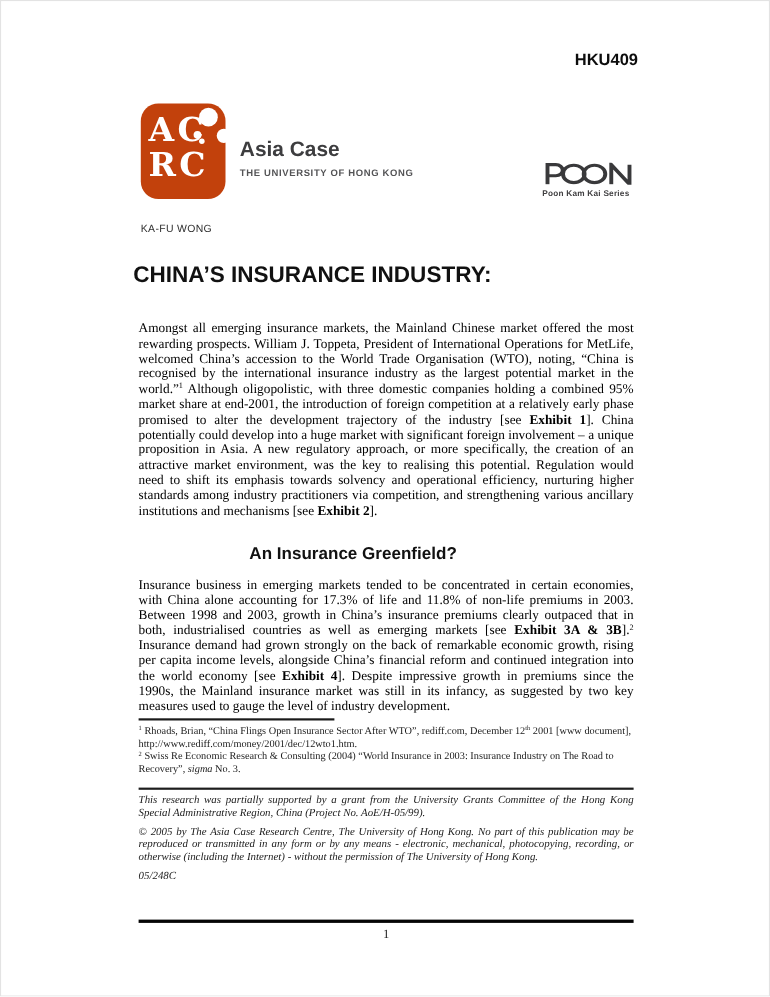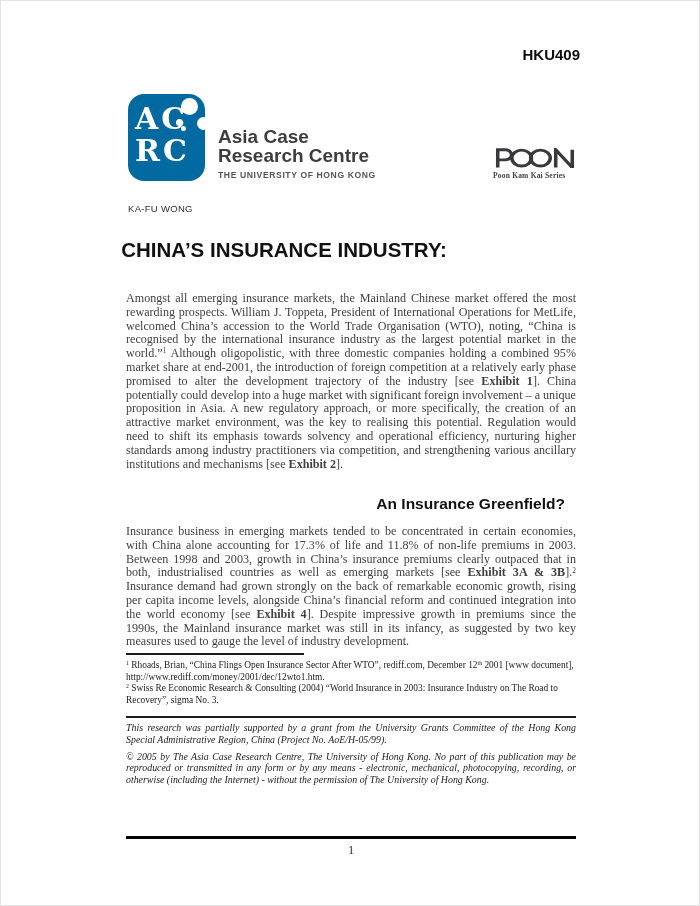--- a/index.html
+++ b/index.html
@@ -9,64 +9,64 @@
     font-family:"Liberation Serif",serif;color:#161616;
   }
   
   .doc-code{
     position:absolute;top:45px;right:119px;
     font-family:"Liberation Sans",sans-serif;font-weight:bold;font-size:15px;color:#0d0d0d;
   }
   
   .brand{position:absolute;left:127px;top:93px;display:flex;}
   .logo-box{
-    position:relative;width:77px;height:87px;background:#0369a1;border-radius:16px;flex:0 0 auto;
+    position:relative;width:77px;height:87px;background:#c2410c;border-radius:16px;flex:0 0 auto;
   }
   .logo-letters{
     position:absolute;left:7px;top:9px;color:#ffffff;
     font-family:"DejaVu Serif",serif;font-weight:bold;font-size:30px;line-height:32px;letter-spacing:3px;
   }
   .bubble{position:absolute;background:#ffffff;border-radius:50%;display:block;}
   .bubble.b1{width:17px;height:17px;left:53px;top:4px;}
   .bubble.b2{width:13px;height:13px;left:69px;top:23px;}
   .bubble.b3{width:7px;height:7px;left:48px;top:25px;}
   .bubble.b4{width:5px;height:5px;left:53px;top:32px;}
   .brand-text{margin-left:13px;padding-top:34px;font-family:"Liberation Sans",sans-serif;}
   .org-name{font-weight:bold;font-size:19px;line-height:18.5px;color:#3d3d3f;}
   .org-sub{font-weight:bold;font-size:8.6px;letter-spacing:0.6px;color:#545456;margin-top:5px;white-space:nowrap;}
   
   .poon{position:absolute;left:492px;top:147px;width:92px;}
   .poon-mark{display:block;width:84px;height:20px;}
   .poon-mark path,.poon-mark circle{fill:none;stroke:#39393b;stroke-width:3;}
   .poon-label{
-    font-family:Liberation Serif, serif;font-size:7.5px;font-weight:600;
+    font-family:Liberation Sans, sans-serif;font-size:7.5px;font-weight:600;
     color:#403f41;margin-top:3px;letter-spacing:0.2px;white-space:nowrap;
   }
   
   .author{
     position:absolute;left:127px;top:202px;
     font-family:"Liberation Sans",sans-serif;font-size:9.5px;letter-spacing:0.3px;color:#2e2e2e;
   }
   .title{
     position:absolute;left:0;top:237px;width:566px;margin:0;text-align:center;
     font-family:"Liberation Sans",sans-serif;font-weight:bold;font-size:20.5px;line-height:24px;color:#111111;
   }
   
   .bodytext{
     position:absolute;left:125px;width:450px;margin:0;
-    font-size:12.1px;line-height:13.8px;text-align:justify;color:#404040;
+    font-size:12.1px;line-height:13.8px;text-align:justify;color:#000000;
   }
   .para1{top:291px;}
   .para2{top:524px;}
   .section-heading{
-    position:absolute;left:0;top:494px;width:564px;margin:0;text-align:right;
-    font-family:"Liberation Sans",sans-serif;font-weight:bold;font-size:15.5px;color:#111111;
+    position:absolute;left:0;top:494px;width:564px;margin:0;text-align:center;
+    font-family:"Liberation Sans",sans-serif;font-weight:bold;font-size:15.5px;color:#111111;padding-left:38px;
   }
   .b{font-weight:bold;}
-  .i{}
+  .i{font-style:italic;}
   .sup{font-size:0.62em;line-height:0;position:relative;top:-0.5em;}
   
   .fn-rule{position:absolute;left:125px;top:652px;width:178px;height:2px;background:#1a1a1a;}
   .footnotes{position:absolute;left:125px;top:659px;width:450px;font-size:9.4px;line-height:11.6px;color:#1a1a1a;}
   .footnotes p{margin:0;}
   
   .divider{position:absolute;left:125px;top:715px;width:450px;height:2px;background:#1d1d1d;}
   .legal{
     position:absolute;left:125px;top:721px;width:450px;
     font-style:italic;font-size:9.9px;line-height:11.8px;text-align:justify;color:#1b1b1b;
@@ -89,21 +89,20 @@
         <div>AC</div>
         <div>RC</div>
       </div>
       <i class="bubble b1"></i>
       <i class="bubble b2"></i>
       <i class="bubble b3"></i>
       <i class="bubble b4"></i>
     </div>
     <div class="brand-text">
       <div class="org-name">Asia Case</div>
-      <div class="org-name">Research Centre</div>
       <div class="org-sub">THE UNIVERSITY OF HONG KONG</div>
     </div>
   </div>
 
   <div class="poon">
     <svg class="poon-mark" viewBox="0 0 71 21" preserveAspectRatio="none" aria-hidden="true">
       <path d="M4,20.5 V1.8 H10.4 A5.3,5.3 0 0 1 10.4,12.4 H4"></path>
       <circle cx="24.2" cy="10.6" r="8.3"></circle>
       <circle cx="40.1" cy="10.6" r="8.3"></circle>
       <path d="M53,20.5 V1.8 L67,20.5 V1.8"></path>
@@ -126,18 +125,19 @@
   <div class="fn-rule"></div>
   <div class="footnotes">
     <p><span class="sup">1</span><span> Rhoads, Brian, “China Flings Open Insurance Sector After WTO”, rediff.com, December 12</span><span class="sup">th</span><span> 2001 [www document], http://www.rediff.com/money/2001/dec/12wto1.htm.</span></p>
     <p><span class="sup">2</span><span> Swiss Re Economic Research &amp; Consulting (2004) “World Insurance in 2003: Insurance Industry on The Road to Recovery”, </span><span class="i">sigma</span><span> No. 3.</span></p>
   </div>
 
   <div class="divider"></div>
   <div class="legal">
     <p>This research was partially supported by a grant from the University Grants Committee of the Hong Kong Special Administrative Region, China (Project No. AoE/H-05/99).</p>
     <p>© 2005 by The Asia Case Research Centre, The University of Hong Kong.  No part of this publication may be reproduced or transmitted in any form or by any means - electronic, mechanical, photocopying, recording, or otherwise (including the Internet) - without the permission of The University of Hong Kong.</p>
+    <p>05/248C</p>
   </div>
 
   <div class="thick-rule"></div>
   <div class="page-number">1</div>
 
 </div>
 
 </body></html>

